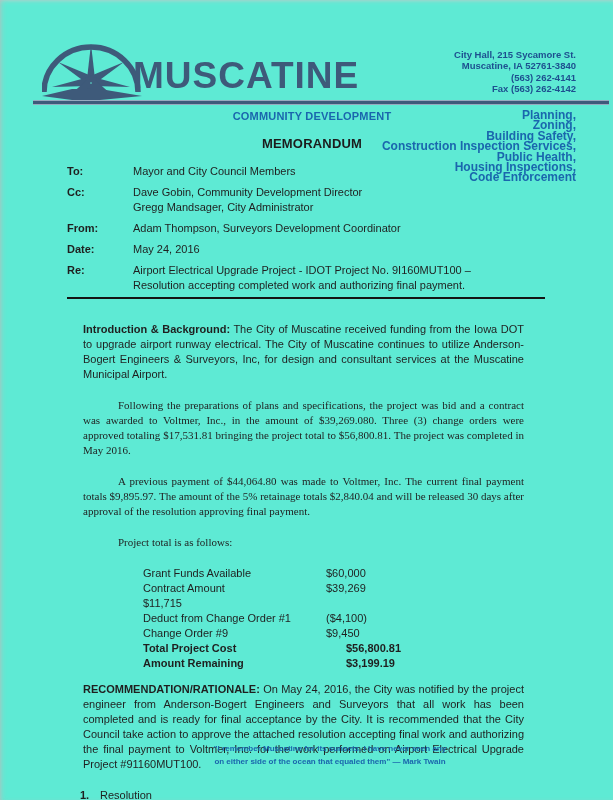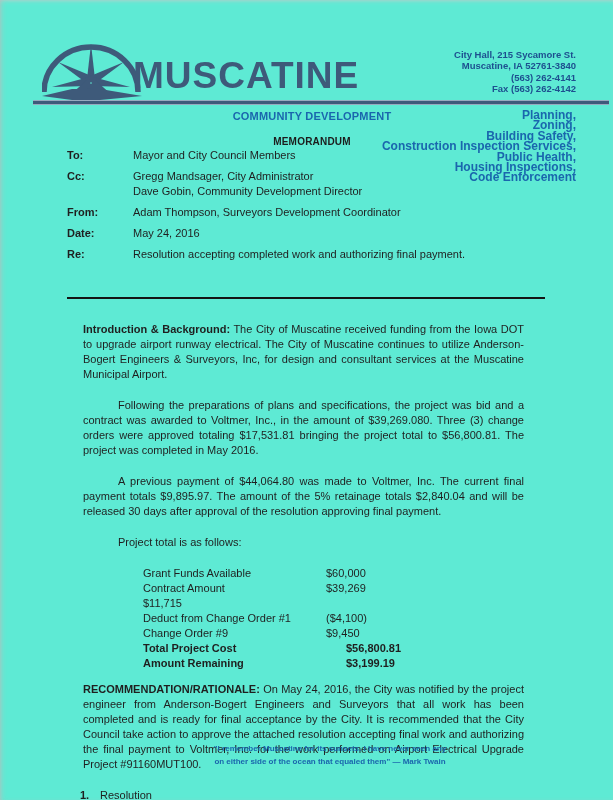--- a/index.html
+++ b/index.html
@@ -25,39 +25,39 @@
     position:absolute; left:33px; top:100px; width:576px; height:3px;
     background:#3e5a7a;
     border-top:1px solid #98aabf; border-bottom:1px solid #98aabf;
   }
   .dept-title {
     position:absolute; left:67px; top:110px; width:490px; text-align:center;
     color:#1a66ad; font-size:11px; font-weight:bold; letter-spacing:.2px;
   }
   .doc-title {
     position:absolute; left:67px; top:136px; width:490px; text-align:center;
-    color:#1c1c1c; font-size:10px; font-weight:bold; letter-spacing:.2px;
+    color:#1c1c1c; font-size:13px; font-weight:bold; letter-spacing:.2px;
   }
   .services-block {
     position:absolute; right:37px; top:110px; text-align:right;
     color:#1a66ad; font-size:12px; font-weight:bold; line-height:10.4px;
   }
   
-  .memo-rows { position:absolute; left:67px; top:148px; width:478px; font-size:11px; color:#1f1f1f; }
+  .memo-rows { position:absolute; left:67px; top:164px; width:478px; font-size:11px; color:#1f1f1f; }
   .memo-row { display:flex; margin-bottom:6px; }
   .memo-label { width:66px; font-weight:bold; line-height:15px; }
   .memo-value { flex:1; line-height:15px; }
   .sep-rule { position:absolute; left:67px; top:297px; width:478px; height:2px; background:#141414; }
   
   .content {
     position:absolute; left:67px; top:306px; width:473px;
     font-size:11px; line-height:15px; color:#1f1f1f; text-align:justify;
   }
   .content p { margin:16px; }
-  .indent { text-indent:35px; }
+  .indent { text-indent:35px;font-family:Liberation Serif, serif; }
   .lead { font-weight:bold; }
   .ptable { margin-left:76px; }
   .prow { display:flex; }
   .plabel { width:183px; }
   .prow.bold { font-weight:bold;gap:20px; }
   .rec-paragraph { margin-top:11px !important; }
   .attachments { margin-left:13px; }
   .attach-row { display:flex; }
   .attach-num { font-weight:bold; width:20px; }
   
@@ -114,39 +114,40 @@
   <div class="memo-rows">
     <div class="memo-row">
       <div class="memo-label">To:</div>
       <div class="memo-value">
           <div>Mayor and City Council Members</div>
         </div>
     </div>
     <div class="memo-row">
       <div class="memo-label">Cc:</div>
       <div class="memo-value">
+        <div>Dave Gobin, Community Development Director</div>
         <div>Gregg Mandsager, City Administrator</div>
-        <div>Dave Gobin, Community Development Director</div>
       </div>
     </div>
     <div class="memo-row">
       <div class="memo-label">From:</div>
       <div class="memo-value">
           <div>Adam Thompson, Surveyors Development Coordinator</div>
         </div>
     </div>
     <div class="memo-row">
       <div class="memo-label">Date:</div>
       <div class="memo-value">
           <div>May 24, 2016</div>
         </div>
     </div>
     <div class="memo-row">
       <div class="memo-label">Re:</div>
       <div class="memo-value">
+        <div>Airport Electrical Upgrade Project - IDOT Project No. 9I160MUT100 –</div>
         <div>Resolution accepting completed work and authorizing final payment.</div>
       </div>
     </div>
   </div>
 
   <div class="sep-rule"></div>
 
   <div class="content">
     <p><span class="lead">Introduction &amp; Background:</span><span> The City of Muscatine received funding from the Iowa DOT to upgrade airport runway electrical. The City of Muscatine continues to utilize Anderson-Bogert Engineers &amp; Surveyors, Inc, for design and consultant services at the Muscatine Municipal Airport.</span></p>
     <p class="indent">Following the preparations of plans and specifications, the project was bid and a contract was awarded to Voltmer, Inc., in the amount of $39,269.080. Three (3) change orders were approved totaling $17,531.81 bringing the project total to $56,800.81. The project was completed in May 2016.</p>

